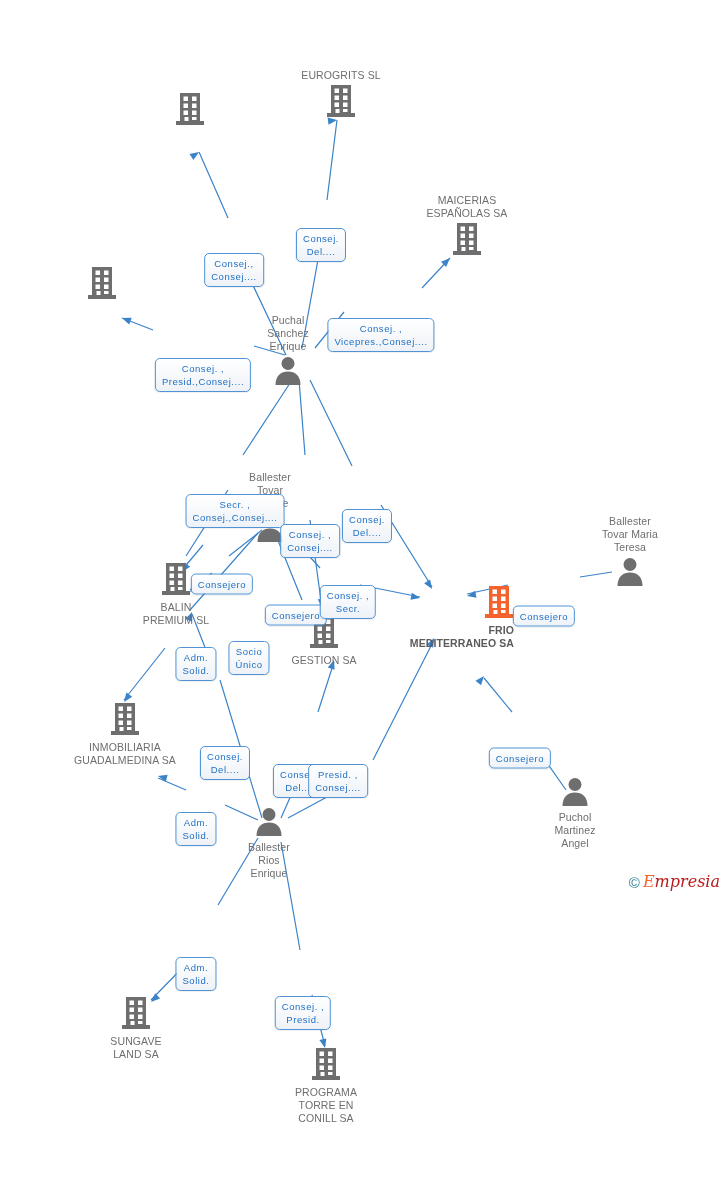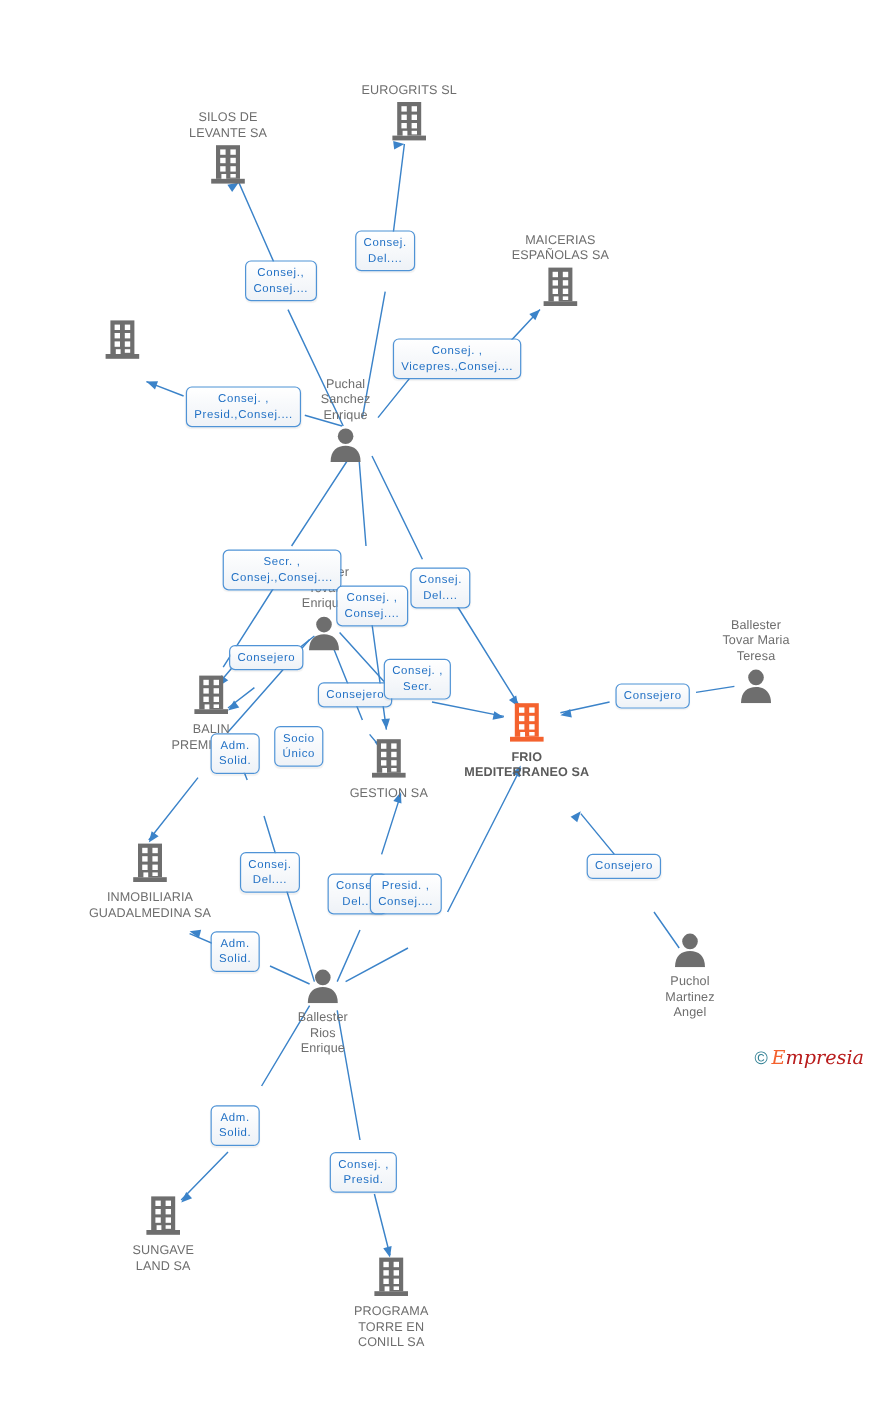--- a/index.html
+++ b/index.html
@@ -20,20 +20,21 @@
   .node.above .nlabel{margin-top:0;margin-bottom:2px;}
 
   .edge-label{
     position:absolute;transform:translate(-50%,-50%);
     background:linear-gradient(#ffffff,#eef2f7);
     border:1px solid #4f93d6;border-radius:5px;
     color:#1f6fc4;font-size:9.5px;line-height:13px;
     letter-spacing:.55px;text-align:center;
     padding:3px 6px;white-space:pre-line;
     box-shadow:0 1px 1px rgba(0,0,0,.06);
+    margin-top:36px;
   }
   .watermark{
     position:absolute;right:8px;bottom:10px;display:flex;align-items:center;gap:3px;
   }
   .wm-c{color:#2f7f93;font-size:15px;line-height:15px;}
   .wm-t{font-family:"DejaVu Serif",serif;font-style:italic;font-size:16px;line-height:16px;}
   .wm-e{color:#f4622e;}
   .wm-rest{color:#b91c1c;}
 </style>
 </head>
@@ -96,22 +97,20 @@
             <rect x="17" y="4.5" width="4.5" height="4.5" fill="#fff"></rect>
             <rect x="8.5" y="11.5" width="4.5" height="4.5" fill="#fff"></rect>
             <rect x="17" y="11.5" width="4.5" height="4.5" fill="#fff"></rect>
             <rect x="8.5" y="18.5" width="4.5" height="4.5" fill="#fff"></rect>
             <rect x="17" y="18.5" width="4.5" height="4.5" fill="#fff"></rect>
             <rect x="9.5" y="25" width="4" height="4" fill="#fff"></rect>
             <rect x="17" y="25" width="4.5" height="3" fill="#fff"></rect>
           </svg></span>
       </div>
       <div class="node above" style="top: 92px; left: 190px;">
-        <span class="nlabel">SILOS DE
-LEVANTE SA</span>
         <span class="glyph"><svg width="30" height="34" viewBox="0 0 30 34" xmlns="http://www.w3.org/2000/svg">
             <rect x="5" y="1" width="20" height="28" fill="#6e6e6e"></rect>
             <rect x="1" y="29" width="28" height="4" fill="#6e6e6e"></rect>
             <rect x="8.5" y="4.5" width="4.5" height="4.5" fill="#fff"></rect>
             <rect x="17" y="4.5" width="4.5" height="4.5" fill="#fff"></rect>
             <rect x="8.5" y="11.5" width="4.5" height="4.5" fill="#fff"></rect>
             <rect x="17" y="11.5" width="4.5" height="4.5" fill="#fff"></rect>
             <rect x="8.5" y="18.5" width="4.5" height="4.5" fill="#fff"></rect>
             <rect x="17" y="18.5" width="4.5" height="4.5" fill="#fff"></rect>
             <rect x="9.5" y="25" width="4" height="4" fill="#fff"></rect>
@@ -190,21 +189,21 @@
             <rect x="17" y="4.5" width="4.5" height="4.5" fill="#fff"></rect>
             <rect x="8.5" y="11.5" width="4.5" height="4.5" fill="#fff"></rect>
             <rect x="17" y="11.5" width="4.5" height="4.5" fill="#fff"></rect>
             <rect x="8.5" y="18.5" width="4.5" height="4.5" fill="#fff"></rect>
             <rect x="17" y="18.5" width="4.5" height="4.5" fill="#fff"></rect>
             <rect x="9.5" y="25" width="4" height="4" fill="#fff"></rect>
             <rect x="17" y="25" width="4.5" height="3" fill="#fff"></rect>
           </svg></span>
         <span class="nlabel">GESTION SA</span>
       </div>
-      <div class="node focus" style="top: 585px; left: 439px;">
+      <div class="node focus" style="top: 585px; left: 439px; text-align: right;">
         <span class="glyph"><svg width="30" height="34" viewBox="0 0 30 34" xmlns="http://www.w3.org/2000/svg">
             <rect x="5" y="1" width="20" height="28" fill="#f4622e"></rect>
             <rect x="1" y="29" width="28" height="4" fill="#f4622e"></rect>
             <rect x="8.5" y="4.5" width="4.5" height="4.5" fill="#fff"></rect>
             <rect x="17" y="4.5" width="4.5" height="4.5" fill="#fff"></rect>
             <rect x="8.5" y="11.5" width="4.5" height="4.5" fill="#fff"></rect>
             <rect x="17" y="11.5" width="4.5" height="4.5" fill="#fff"></rect>
             <rect x="8.5" y="18.5" width="4.5" height="4.5" fill="#fff"></rect>
             <rect x="17" y="18.5" width="4.5" height="4.5" fill="#fff"></rect>
             <rect x="9.5" y="25" width="4" height="4" fill="#fff"></rect>

